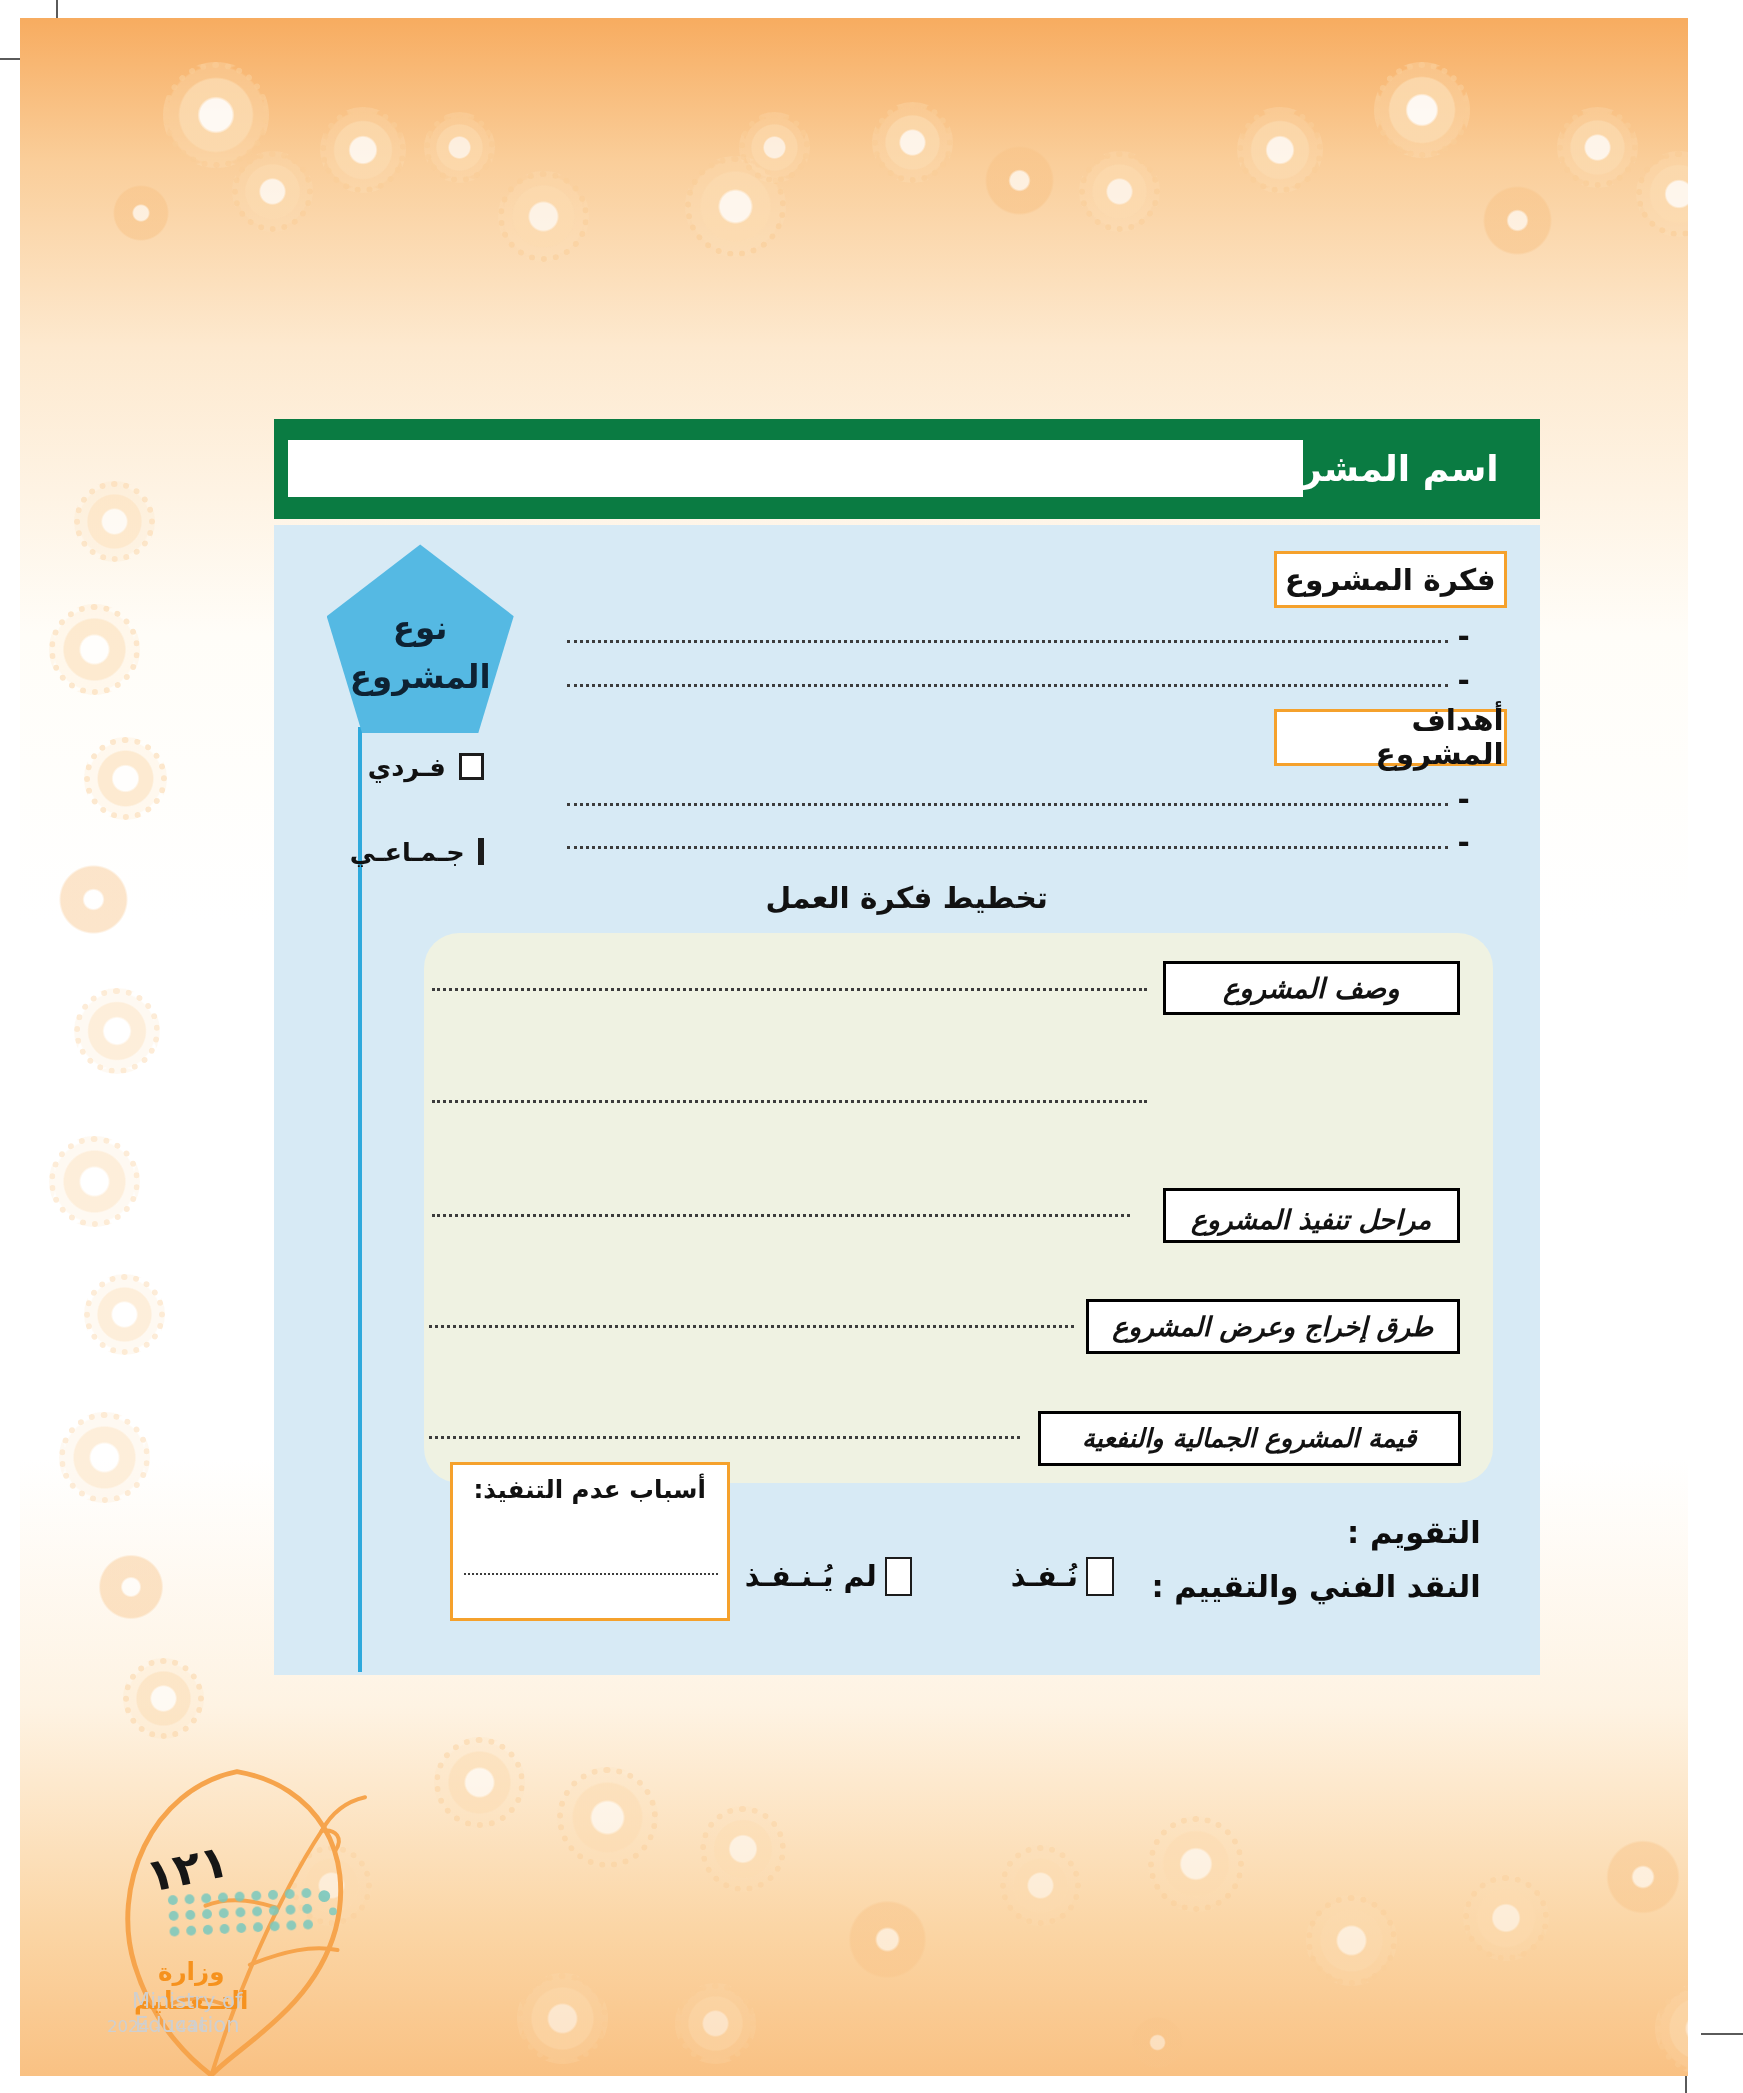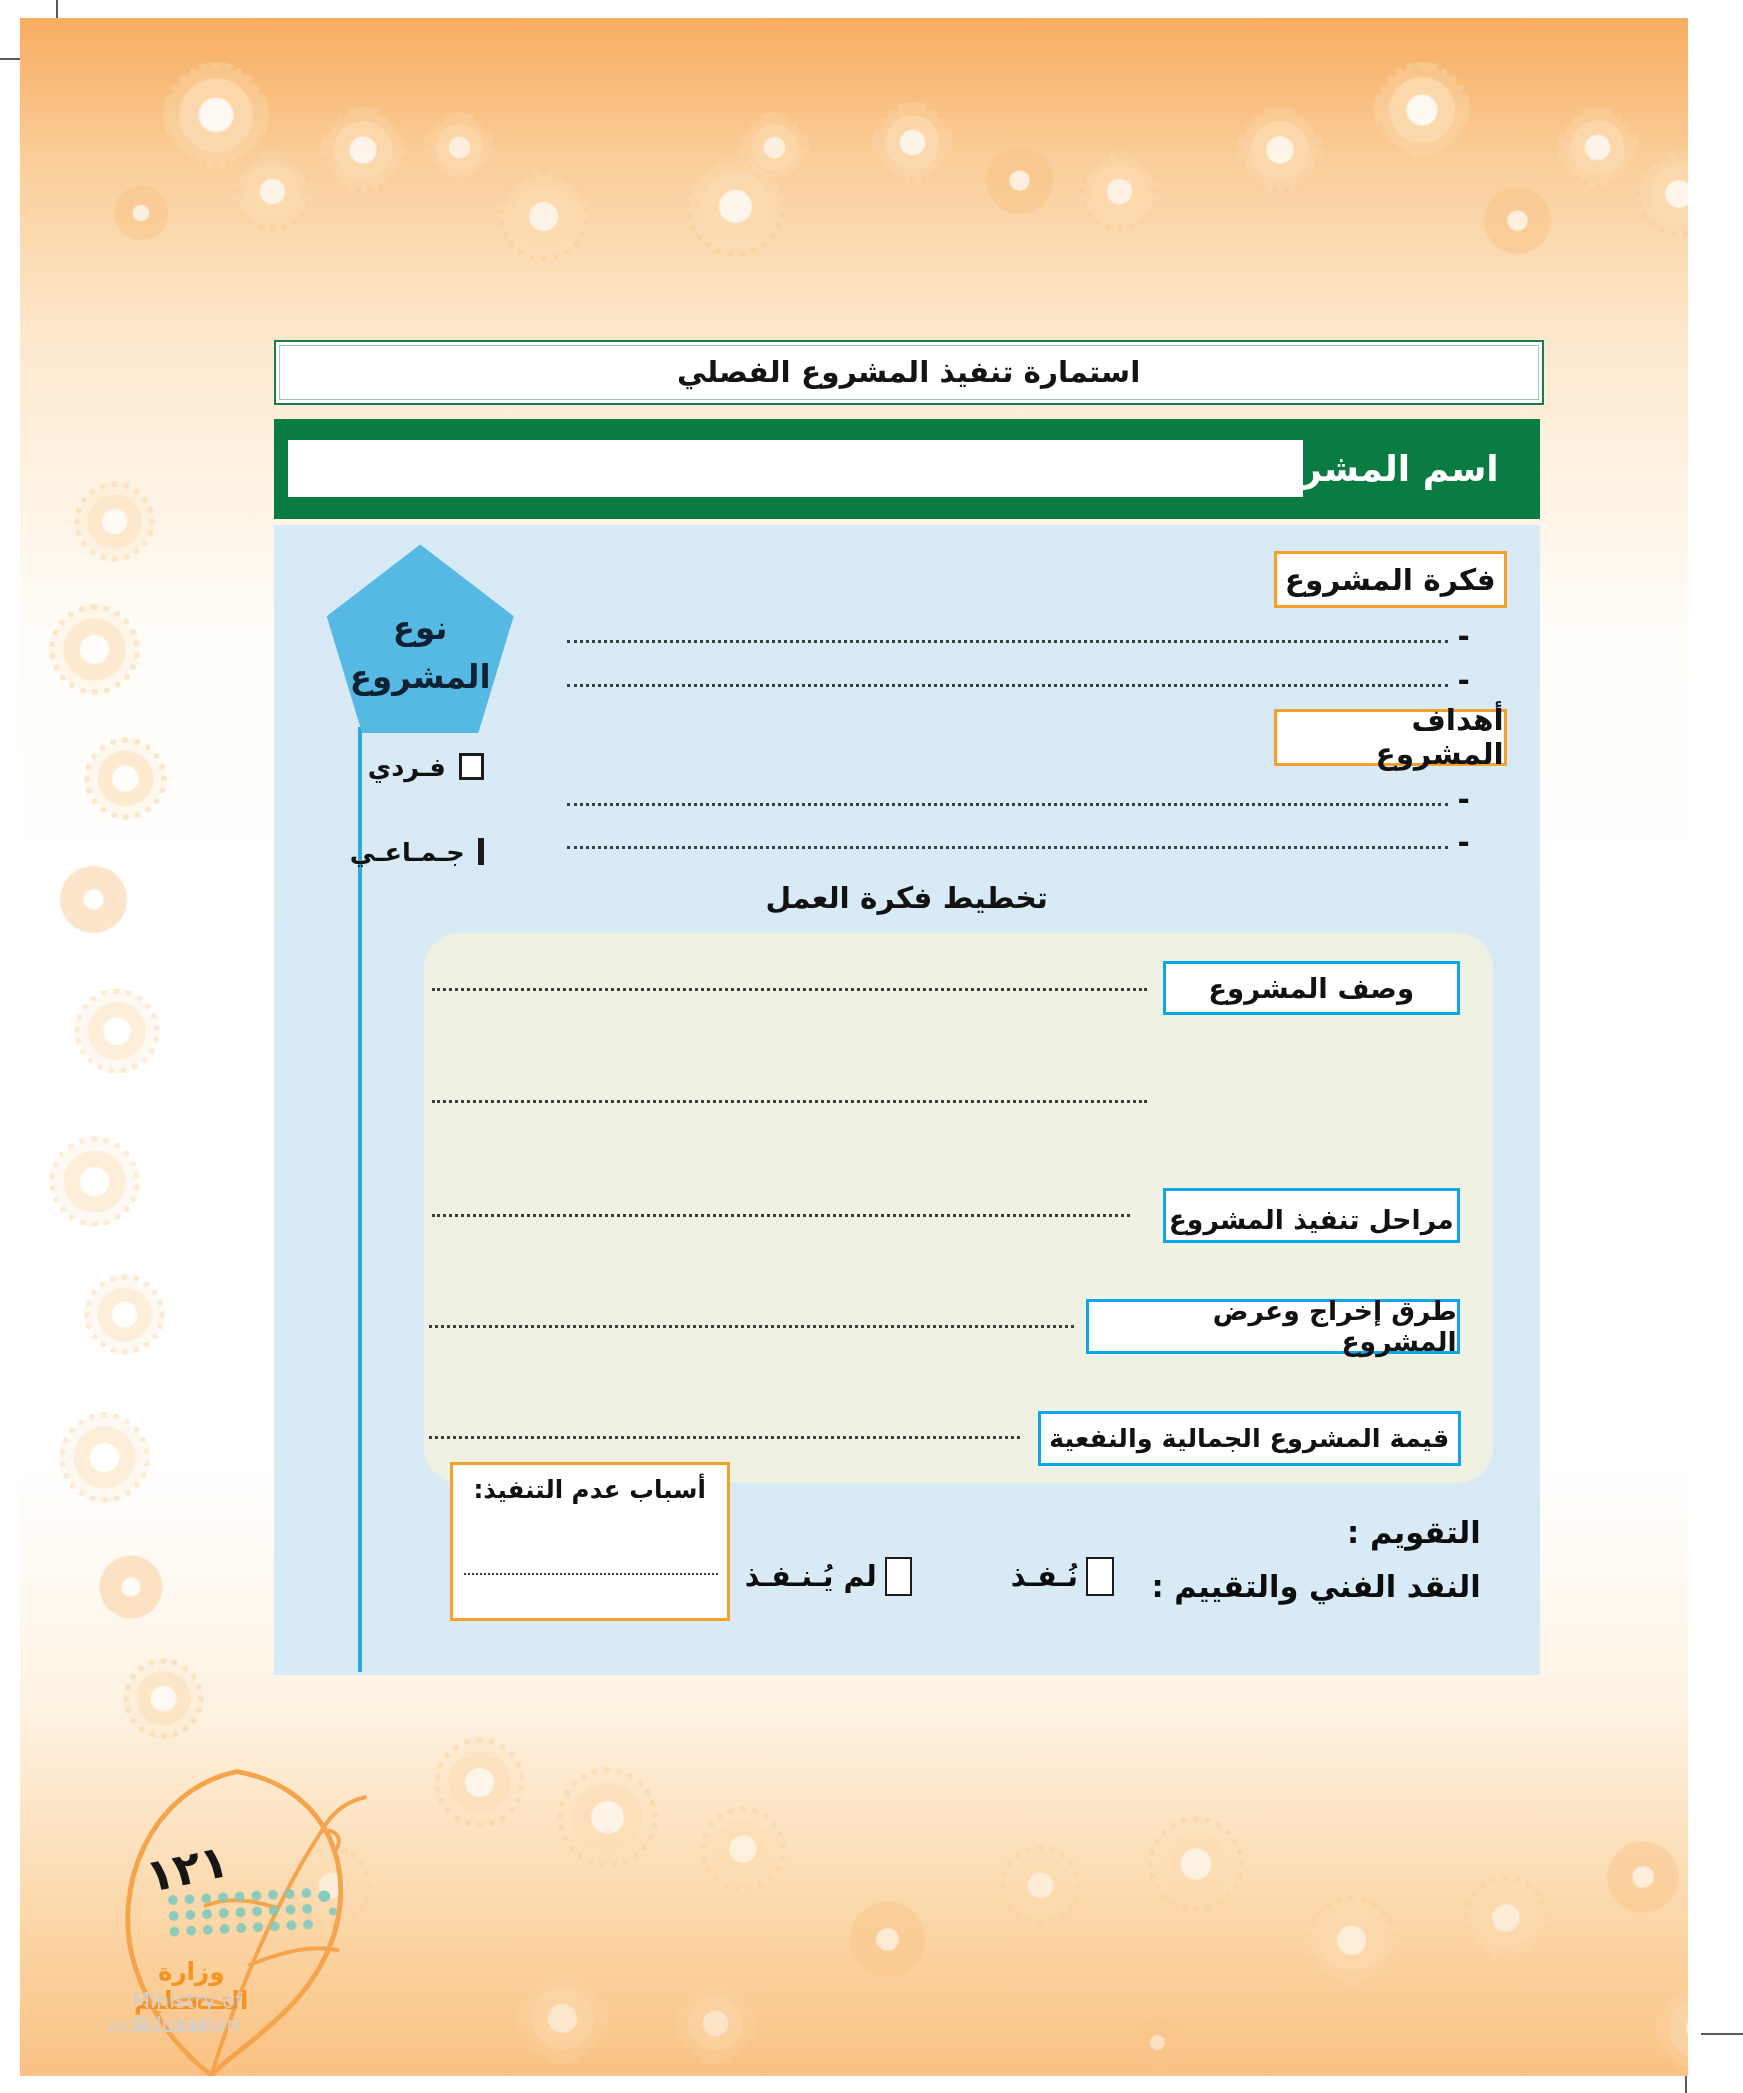--- a/index.html
+++ b/index.html
@@ -33,21 +33,21 @@
     clip-path:polygon(50% 0,100% 38%,81% 100%,19% 100%,0 38%);
     display:flex;align-items:center;justify-content:center;text-align:center;}
   .pentagon span{font-size:32.5px;font-weight:bold;color:#0e2233;white-space:pre-line;line-height:1.5;margin-top:27.6px;}
   .teal-line{position:absolute;left:84px;top:202px;width:3.9px;height:945px;background:#2EA9DC;}
   .opt-row{position:absolute;display:flex;align-items:center;justify-content:flex-end;gap:13px;width:116px;}
   .opt-row .opt-label{font-size:25.6px;font-weight:bold;color:#111;}
   .cb{width:27.6px;height:27.6px;background:#fff;border:3px solid #1c1c1c;box-sizing:border-box;}
   .cb.tall{width:27.6px;height:39px;border-width:2px;}
   .tag{position:absolute;background:#fff;display:flex;align-items:center;justify-content:center;box-sizing:border-box;}
   .tag.orange{border:3.9px solid #F5A12C;}
-  .tag.green{border:3px solid #0ea5e9;}
+  .tag.green{border:3px solid #000000;font-style:italic;}
   .tag span{font-weight:bold;color:#121212;}
   .dashrow{position:absolute;display:flex;align-items:center;gap:9.9px;height:29.6px;}
   .dashrow .dotline{flex:1;height:0;border-bottom:3px dotted #3c3c3c;}
   .dashrow .dash{font-size:29.6px;font-weight:bold;color:#111;line-height:9.9px;transform:translateY(-3.9px);}
   .plan-heading{position:absolute;left:0;top:356px;width:100%;text-align:center;
     font-size:29.6px;font-weight:bold;color:#121212;}
   .cream{position:absolute;left:150px;top:408px;width:1069px;height:550px;background:#EFF2E2;border-radius:35px;}
   .dotline-abs{position:absolute;height:0;border-bottom:3px dotted #3c3c3c;}
   .reasons{position:absolute;left:176px;top:937px;width:280px;height:159px;background:#fff;
     border:3.9px solid #F5A12C;box-sizing:border-box;}
@@ -116,23 +116,20 @@
         <div class="flower" style="left: 1286px; top: 1877px; width: 79px; height: 79px; opacity: 0.6;"></div>
         <div class="flower" style="left: 1443px; top: 1857px; width: 74px; height: 74px; opacity: 0.55;"></div>
         <div class="flower solid" style="left: 1581px; top: 1817px; width: 84px; height: 84px; opacity: 0.6;"></div>
         <div class="flower" style="left: 271px; top: 1827px; width: 69px; height: 69px; opacity: 0.5;"></div>
         <div class="flower" style="left: 497px; top: 1955px; width: 79px; height: 79px; opacity: 0.55;"></div>
         <div class="flower" style="left: 655px; top: 1965px; width: 69px; height: 69px; opacity: 0.5;"></div>
         <div class="flower" style="left: 1635px; top: 1965px; width: 79px; height: 79px; opacity: 0.6;"></div>
         <div class="flower solid" style="left: 1108px; top: 1995px; width: 59px; height: 59px; opacity: 0.5;"></div>
       </div>
 
-    <div class="title-box">
-      <span dir="rtl">استمارة تنفيذ المشروع الفصلي</span>
-    </div>
 
     <div class="green-bar">
       <div class="name-label" dir="rtl">اسم المشروع</div>
       <input class="name-input" dir="rtl" type="text" value="" style="">
     </div>
 
     <div class="panel">
 
       <div class="teal-line"></div>
       <div class="pentagon">

